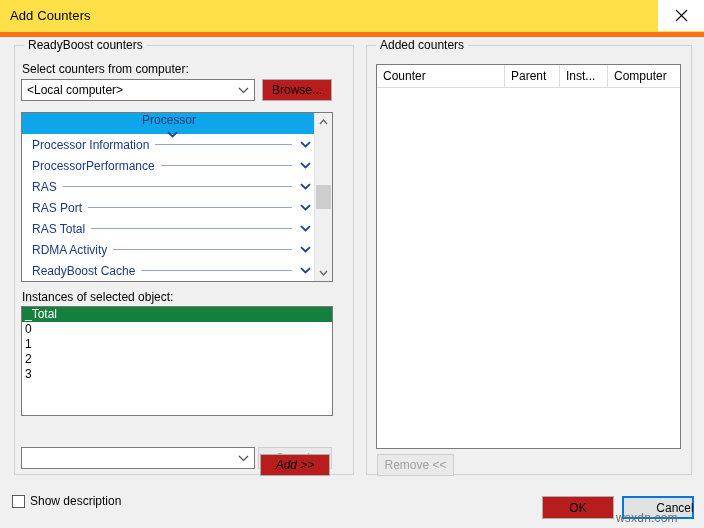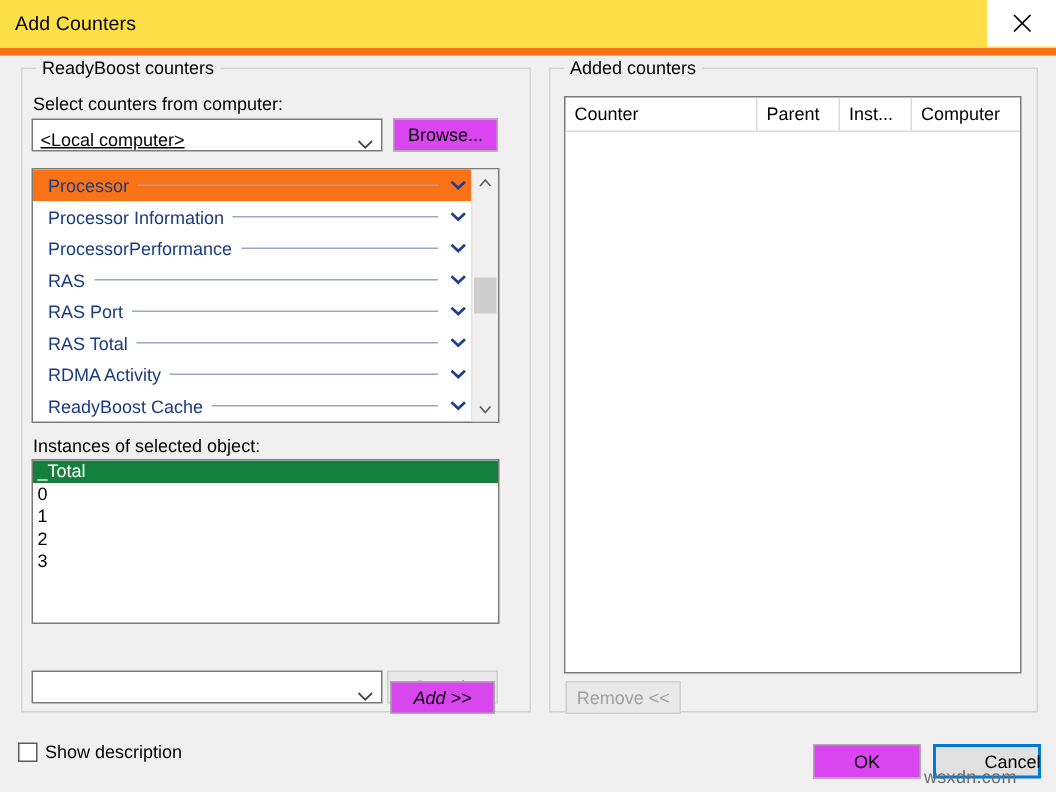--- a/index.html
+++ b/index.html
@@ -70,43 +70,42 @@
     color: #000;
   }
 
   
   .combo {
     position: absolute;
     background: #ffffff;
     border: 1px solid #7a7a7a;
     box-sizing: border-box;
     display: flex;
-    align-items: flex-end;
-    text-decoration: underline;
+    align-items: center;
   }
   .combo-text {
     padding-left: 5px;
     font-size: 12px;
     color: #000;
     flex: 1;
     white-space: nowrap;
     overflow: hidden;
   }
   .combo-arrow {
     width: 22px;
     display: flex;
     align-items: center;
     justify-content: center;
   }
 
   
   .btn {
     position: absolute;
     box-sizing: border-box;
-    background: #d946ef;
+    background: #b91c1c;
     border: 1px solid #adadad;
     font-family: "Liberation Sans", sans-serif;
     font-size: 12px;
     color: #000;
     display: flex;
     align-items: center;
     justify-content: center;
     text-align: center;
     white-space: nowrap;
   }
@@ -137,21 +136,22 @@
     overflow: hidden;
   }
   .counter-row {
     height: 21px;
     display: flex;
     align-items: center;
     padding: 0 2px 0 10px;
     box-sizing: border-box;
   }
   .counter-row.selected {
-    background: #f97316;
+    background: #0ea5e9;
+    flex-direction: column;
   }
   .counter-name {
     color: #1a3b80;
     font-size: 12px;
     white-space: nowrap;
     padding-right: 6px;
   }
   .counter-rule {
     flex: 1;
     height: 1px;

